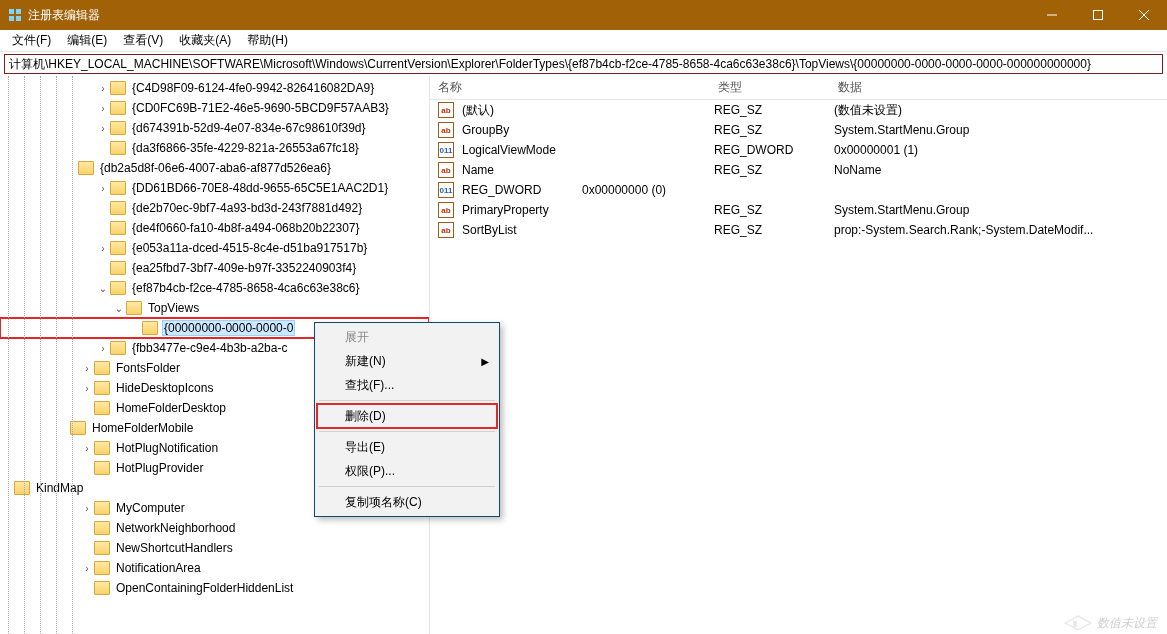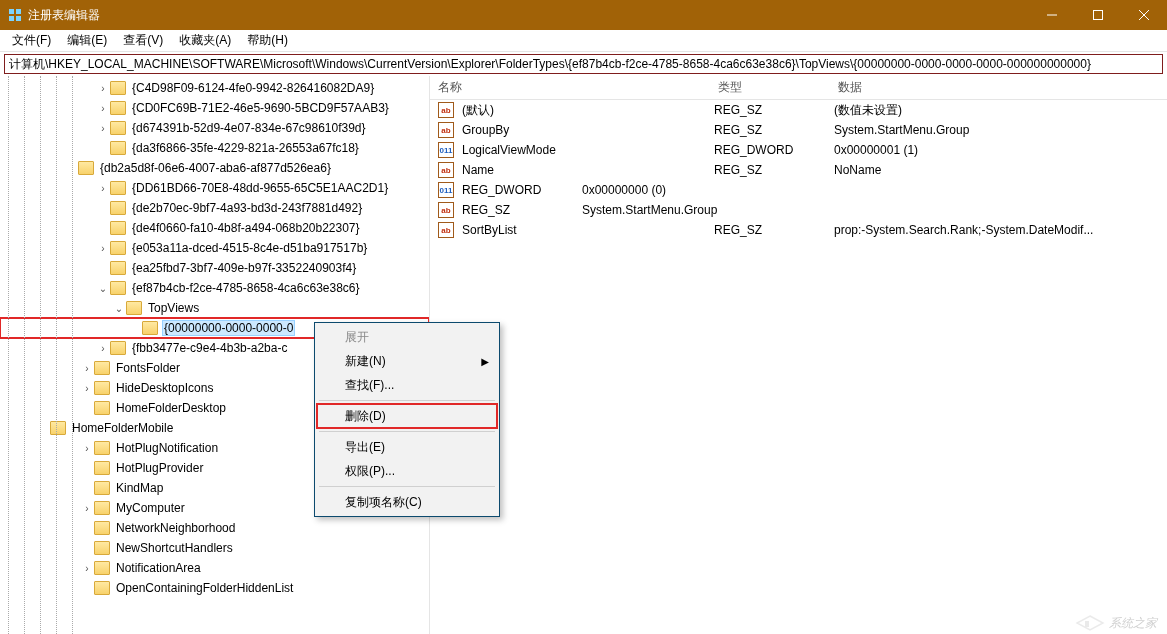--- a/index.html
+++ b/index.html
@@ -186,36 +186,36 @@
         <div class="tree-node" style="padding-left: 80px;">
           <span class="expander">›</span>
           <span class="folder-icon"></span>
           <span class="label">HideDesktopIcons</span>
         </div>
         <div class="tree-node" style="padding-left: 80px; align-items: center;">
           <span class="expander"></span>
           <span class="folder-icon"></span>
           <span class="label">HomeFolderDesktop</span>
         </div>
-        <div class="tree-node" style="padding-left: 36px;">
+        <div class="tree-node" style="padding-left: 56px;">
           <span class="expander"></span>
           <span class="folder-icon"></span>
           <span class="label">HomeFolderMobile</span>
         </div>
         <div class="tree-node" style="padding-left: 80px;">
           <span class="expander">›</span>
           <span class="folder-icon"></span>
           <span class="label">HotPlugNotification</span>
         </div>
         <div class="tree-node" style="padding-left: 80px;">
           <span class="expander"></span>
           <span class="folder-icon"></span>
           <span class="label">HotPlugProvider</span>
         </div>
-        <div class="tree-node" style="padding-left: 80px;">
+        <div class="tree-node" style="">
           <span class="expander"></span>
           <span class="folder-icon"></span>
           <span class="label">KindMap</span>
         </div>
         <div class="tree-node" style="padding-left: 80px;">
           <span class="expander">›</span>
           <span class="folder-icon"></span>
           <span class="label">MyComputer</span>
         </div>
         <div class="tree-node" style="padding-left: 80px;">
@@ -271,20 +271,21 @@
           <span class="cell col-type" style="width: 120px;">REG_SZ</span>
           <span class="cell col-data" style="flex: 1 1 0%;">NoName</span>
         </div>
         <div class="list-row">
           <span class="reg-icon dw">011</span>
           <span class="cell col-type" style="width: 120px;">REG_DWORD</span>
           <span class="cell col-data" style="flex: 1 1 0%;">0x00000000 (0)</span>
         </div>
         <div class="list-row">
           <span class="reg-icon str">ab</span>
+          <span class="cell col-name" style="width: 252px;">PrimaryProperty</span>
           <span class="cell col-type" style="width: 120px;">REG_SZ</span>
           <span class="cell col-data" style="flex: 1 1 0%;">System.StartMenu.Group</span>
         </div>
         <div class="list-row">
           <span class="reg-icon str">ab</span>
           <span class="cell col-name" style="width: 252px;">SortByList</span>
           <span class="cell col-type" style="width: 120px;">REG_SZ</span>
           <span class="cell col-data" style="flex: 1 1 0%;">prop:-System.Search.Rank;-System.DateModif...</span>
         </div>
       </div>
@@ -317,14 +318,14 @@
     <div class="cm-item">
       <span>复制项名称(C)</span>
     </div>
   </div>
 
 <div class="watermark">
   <svg width="30" height="18" viewBox="0 0 30 18">
       <polygon points="15,2 28,9 15,16 2,9" fill="none" stroke="#ccc" stroke-width="1.5"></polygon>
       <rect x="10" y="7" width="4" height="6" fill="#ccc"></rect>
     </svg>
-  <span>系统之家</span>
+  <span>数值未设置</span>
 </div>
 
 </body></html>

